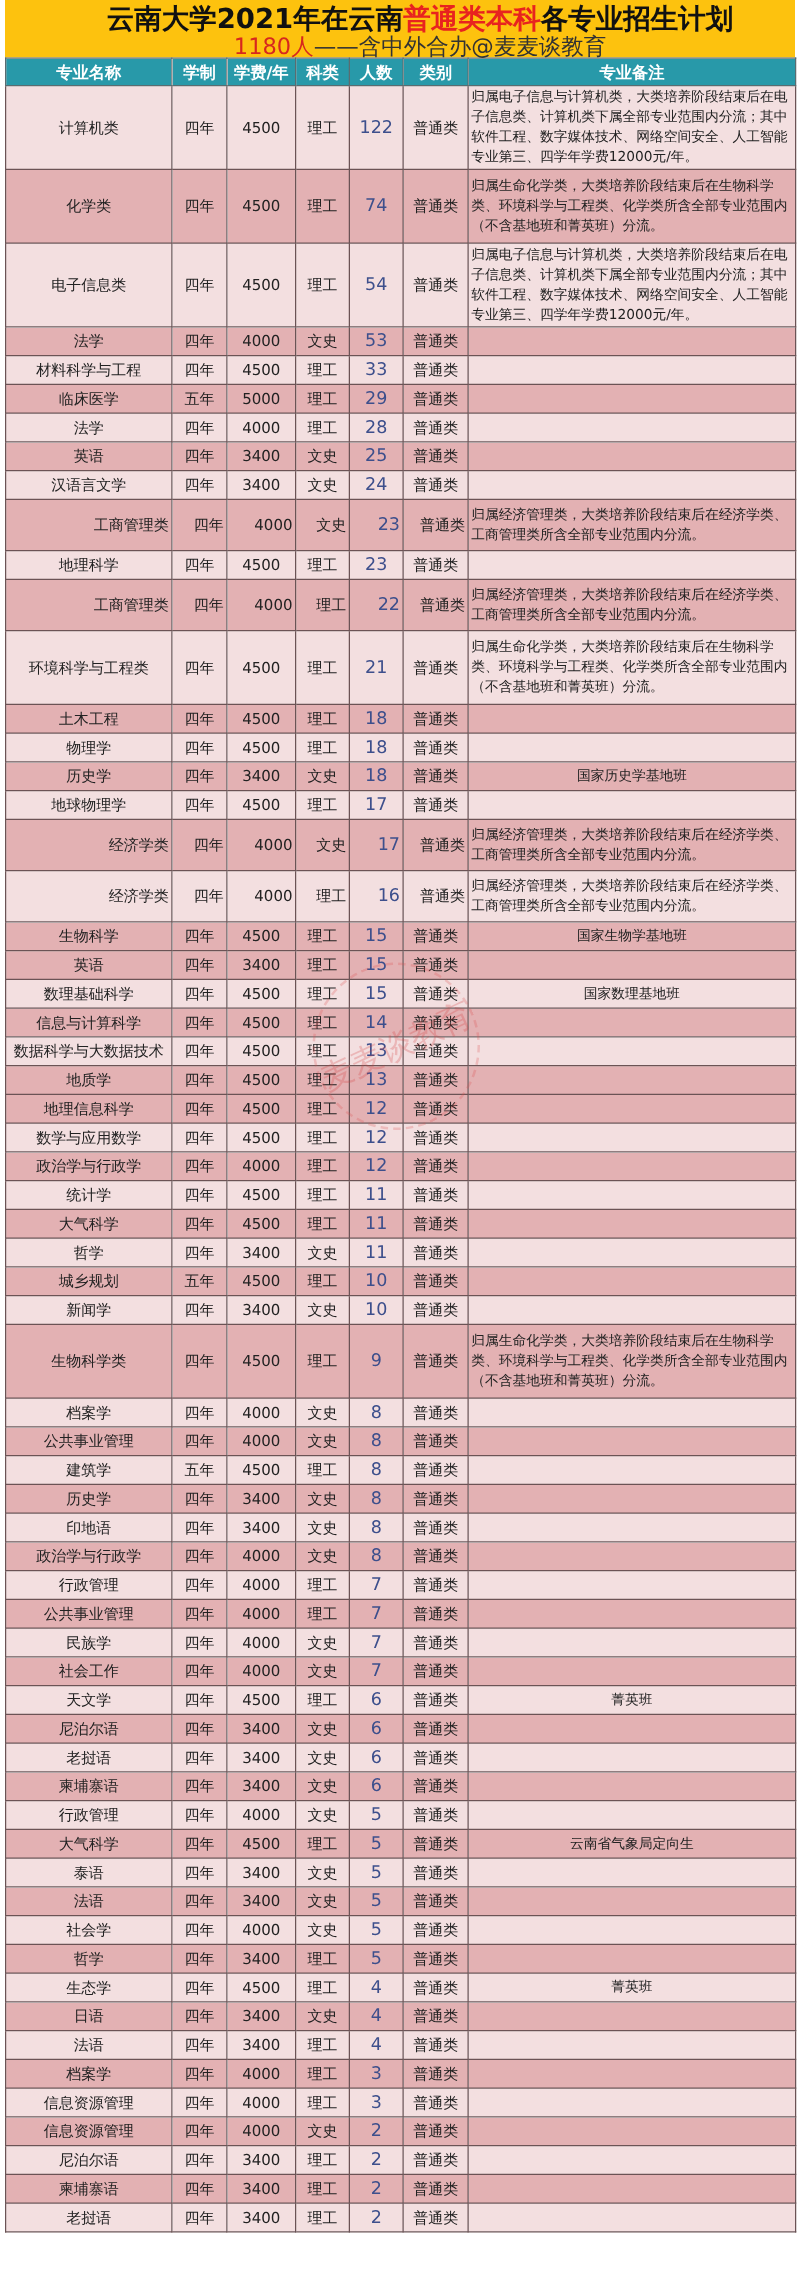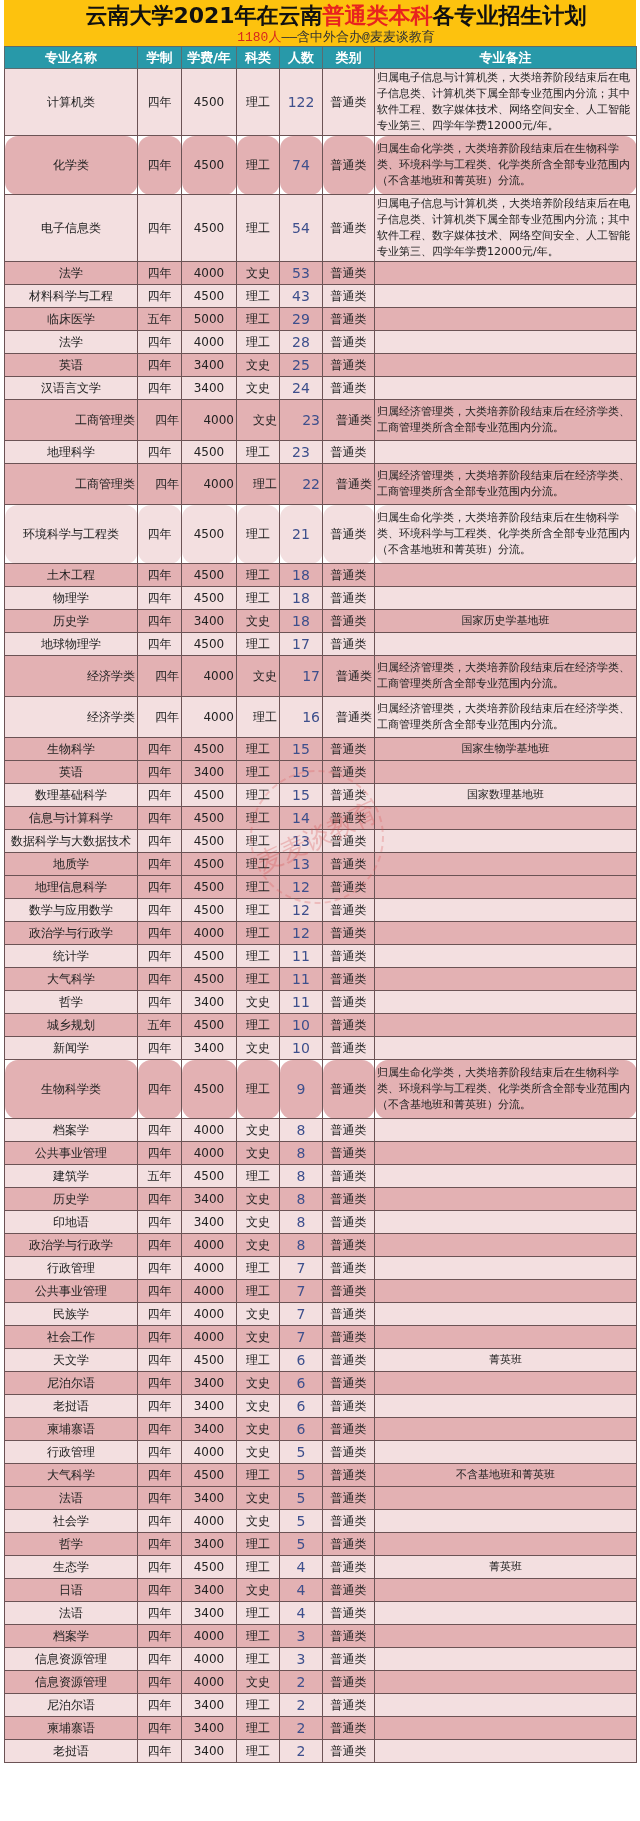--- a/index.html
+++ b/index.html
@@ -1,33 +1,33 @@
 <!DOCTYPE html>
 <html><head>
 <meta charset="utf-8">
 <style>
   html, body { margin:0; padding:0; background:#ffffff; }
   body { width:640px; height:1821px; overflow:hidden; font-family:"DejaVu Sans", "Liberation Sans", sans-serif; }
   .wrap { position:relative; width:640px; }
   .title-block { background:#fdc20e; margin:0 4px; height:46px; text-align:center;padding-left:32px; }
   .title { font-size:22px; font-weight:bold; color:#111; line-height:28px; padding-top:2px; letter-spacing:0px; }
   .title .hl { color:#e8231f; }
-  .subtitle { font-size:13px; color:#d7271e; line-height:15px;font-family:Liberation Mono, monospace; }
+  .subtitle { font-size:18px; color:#d7271e; line-height:15px; }
   .subtitle .rest { color:#333; }
   table { border-collapse:collapse; margin-left:4px; width:632px; table-layout:fixed; }
   td, th { border:1px solid #6b5355; padding:0 2px; text-align:center; font-size:12px; color:#222; overflow:hidden; }
   th { background:#2899a9; color:#ffffff; font-weight:bold; height:21px; font-size:13px; border-color:#5a6c70;margin-top:46px; }
   tr.light td { background:#f3dfe0; }
   tr.dark td { background:#e3b1b3; }
   td.cnt { color:#3d4f8c; font-size:14px; }
   td.note { font-size:11px; line-height:16px; text-align:center; padding:1px 2px; }
   td.note.left { text-align:left;margin-top:24px; }
   tr.r1 td { height:20px; }
   tr.r2 td { height:38px;text-align:right; }
-  tr.r3 td { height:56px;border-radius:13px; }
+  tr.r3 td { height:56px; }
   tr.r4 td { height:64px; }
   .watermark { position:absolute; left:250px; top:770px; width:130px; height:130px; border:2px dashed rgba(220,80,80,0.25); border-radius:50%; transform:rotate(-25deg); pointer-events:none; color:rgba(210,60,60,0.25); font-size:26px; display:flex; align-items:center; justify-content:center; }
 </style>
 </head>
 <body>
 
 <div class="wrap">
   <div class="title-block">
     <div class="title"><span>云南大学2021年在云南</span><span class="hl">普通类本科</span><span>各专业招生计划</span></div>
     <div class="subtitle"><span>1180人</span><span class="rest">——含中外合办@麦麦谈教育</span></div>
@@ -89,21 +89,21 @@
           <td>文史</td>
           <td class="cnt">53</td>
           <td>普通类</td>
           <td class="note"></td>
         </tr>
         <tr class="light r1">
           <td>材料科学与工程</td>
           <td>四年</td>
           <td>4500</td>
           <td>理工</td>
-          <td class="cnt">43</td>
+          <td class="cnt">33</td>
           <td>普通类</td>
           <td class="note"></td>
         </tr>
         <tr class="dark r1">
           <td>临床医学</td>
           <td>五年</td>
           <td>5000</td>
           <td>理工</td>
           <td class="cnt">29</td>
           <td>普通类</td>
@@ -496,21 +496,30 @@
           <td>普通类</td>
           <td class="note"></td>
         </tr>
         <tr class="dark r1">
           <td>大气科学</td>
           <td>四年</td>
           <td>4500</td>
           <td>理工</td>
           <td class="cnt">5</td>
           <td>普通类</td>
-          <td class="note">不含基地班和菁英班</td>
+          <td class="note">云南省气象局定向生</td>
+        </tr>
+        <tr class="light r1">
+          <td>泰语</td>
+          <td>四年</td>
+          <td>3400</td>
+          <td>文史</td>
+          <td class="cnt">5</td>
+          <td>普通类</td>
+          <td class="note"></td>
         </tr>
         <tr class="dark r1">
           <td>法语</td>
           <td>四年</td>
           <td>3400</td>
           <td>文史</td>
           <td class="cnt">5</td>
           <td>普通类</td>
           <td class="note"></td>
         </tr>

